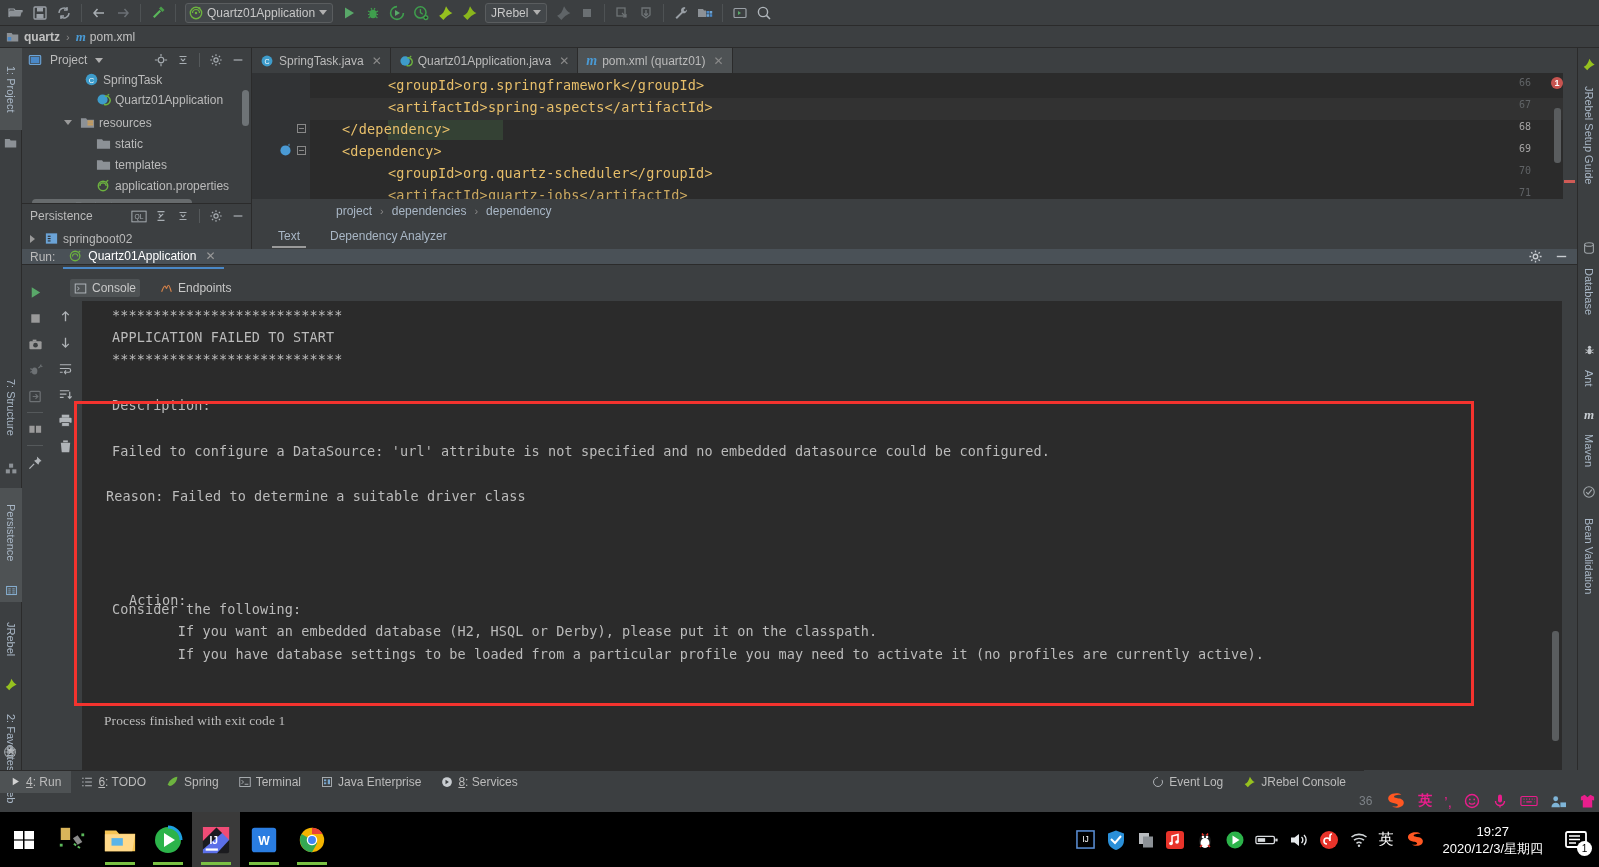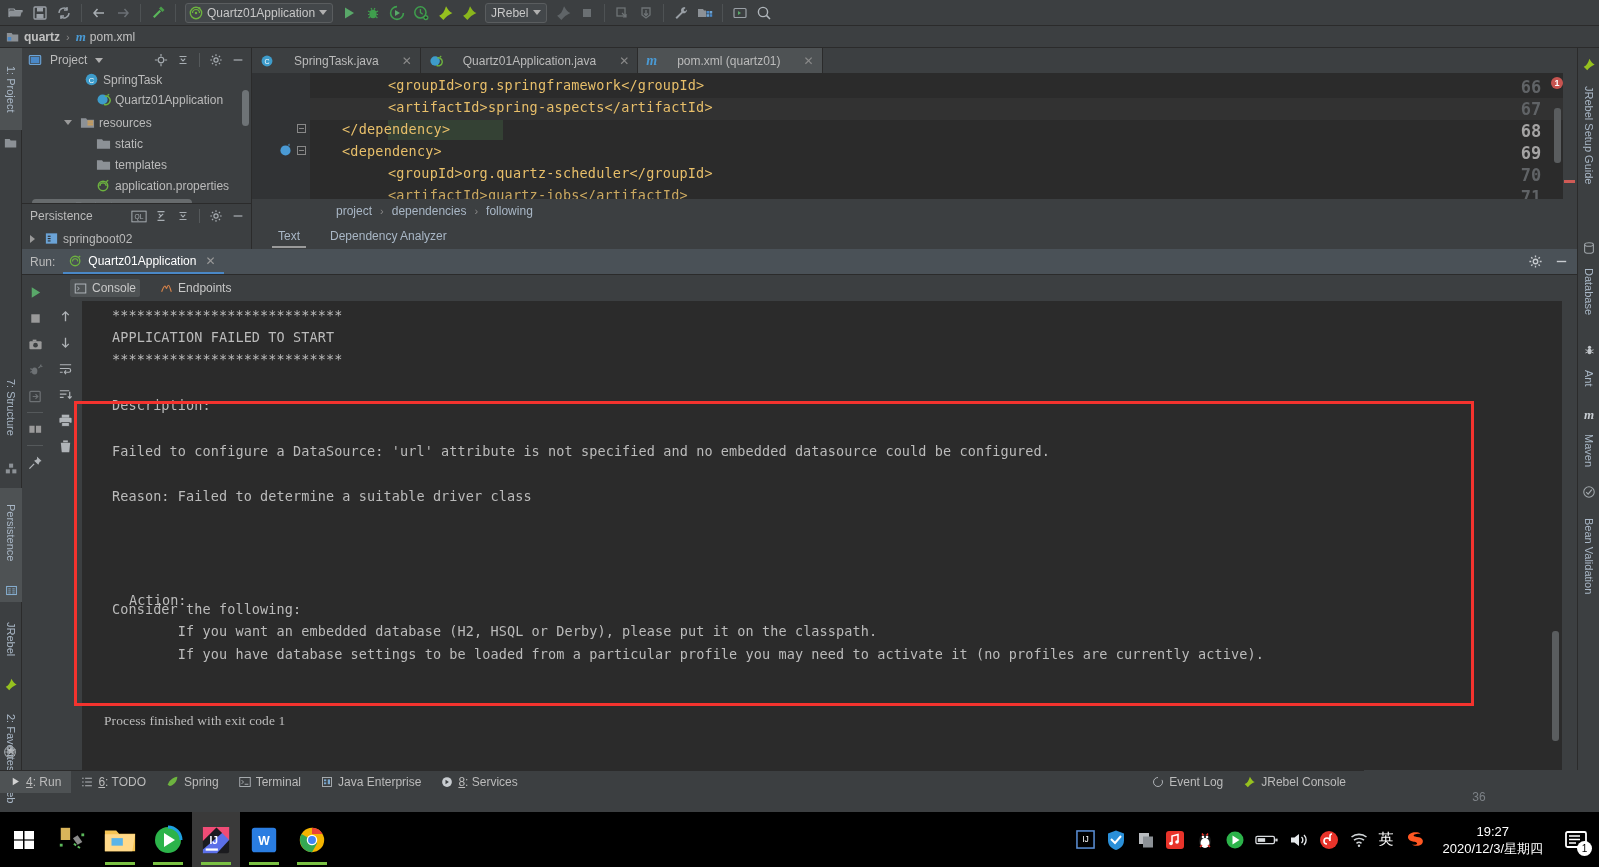--- a/index.html
+++ b/index.html
@@ -95,32 +95,32 @@
     background:#3c3f41; border-right:1px solid #2b2b2b; border-top:1px solid #2b2b2b;
   }
 
   
   .editor-area {
     position:absolute; left:252px; top:48px; width:1325px; height:200px;
     background:#2b2b2b;
   }
   .tabs { height:25px; background:#3c3f41; display:flex; align-items:stretch; }
   .etab {
-    display:flex; align-items:center; gap:20px; padding:0 8px; font-size:12px;
+    display:flex; align-items:center; gap:5px; padding:0 8px; font-size:12px;
     color:#bbbbbb; border-right:1px solid #2b2b2b; position:relative;
   }
   .etab.active { background:#4e5254; }
   .etab .x { color:#8a8a8a; font-size:12px; margin-left:3px; }
   .code-wrap { position:relative; height:150px; background:#2b2b2b; overflow:hidden; }
   .gutter {
     position:absolute; left:0; top:0; width:58px; height:150px; background:#313335;
   }
   .lnum {
-    position:absolute; right:34px; font-size:17px; color:#606366;
-    font-family:"DejaVu Sans Mono", monospace; text-align:center; width:24px;font-weight:bold;
+    position:absolute; right:34px; font-size:10px; color:#606366;
+    font-family:"DejaVu Sans Mono", monospace; text-align:left; width:24px;
   }
   .code-line {
     position:absolute; left:68px; font-size:13.5px;
     font-family:"DejaVu Sans Mono", monospace; white-space:pre;
     letter-spacing:0.2px;
   }
   .tag { color:#e8bf6a; }
   .hl-line { position:absolute; left:58px; height:22px; background:#323232; width:1267px; }
   .sel-box { position:absolute; background:#344134; }
   .crumbs {
@@ -145,21 +145,21 @@
     position:absolute; width:12px;height:12px;border-radius:50%;background:#c75450;
     color:#fff;font-size:9px;display:flex;align-items:center;justify-content:center;font-weight:bold;
   }
 
   
   .run-panel {
     position:absolute; left:22px; top:249px; width:1555px; height:521px;
     background:#3c3f41;
   }
   .run-header {
-    height:26px; background:#4a5157; display:flex; align-items:center;
+    height:16px; background:#4a5157; display:flex; align-items:center;
     padding-left:8px; border-bottom:1px solid #2b2b2b;
   }
   .run-label { font-size:12px; color:#bbb; margin-right:8px; }
   .run-tab {
     display:flex; align-items:center; gap:5px; font-size:12px; color:#ffffff;
     padding:4px 8px 5px 6px; position:relative;
   }
   .run-tab::after {
     content:''; position:absolute; left:0; bottom:-1px; width:100%; height:2px; background:#4a88c7;
   }
@@ -209,21 +209,21 @@
   
   .status-bar {
     position:absolute; left:0; top:792px; width:1599px; height:20px;
     background:#3c3f41; display:flex; align-items:center; padding-left:6px; gap:6px;
     font-size:12px; color:#bbbbbb;
   }
 
   
   .ime-bar {
     position:absolute; left:1355px; top:790px; width:244px; height:22px;
-    background:#3c3f41; display:flex; align-items:center; gap:12px; padding-left:4px;flex-direction:column;
+    background:#3c3f41; display:flex; align-items:center; gap:12px; padding-left:4px;
   }
   .ime-ic { display:flex; align-items:center; justify-content:center; }
 
   
   .taskbar {
     position:absolute; left:0; top:812px; width:1599px; height:55px;
     background:#000000; display:flex; align-items:center;
   }
   .tb-start { width:48px;height:55px;display:flex;align-items:center;justify-content:center; }
   .tb-app {
@@ -758,21 +758,21 @@
       <div class="err-badge" style="right:14px; top:4px;">1</div>
       <div class="editor-scroll-v" style="right:16px; top:35px; height:55px;"></div>
       <div class="err-stripe" style="top:107px;"></div>
     </div>
 
     <div class="crumbs">
       <span>project</span>
       <span class="nav-sep">›</span>
       <span>dependencies</span>
       <span class="nav-sep">›</span>
-      <span>following</span>
+      <span>dependency</span>
     </div>
 
     <div class="xtabs">
       <div class="xtab active">Text</div>
       <div class="xtab">Dependency Analyzer</div>
     </div>
   </div>
 
   <div class="run-panel">
     <div class="run-header">
@@ -906,21 +906,21 @@
           </svg>
       </div>
     </div>
 
     <div class="console">
       <div class="cline" style="left:30px; top:6px;">****************************</div>
       <div class="cline" style="left:30px; top:28px;">APPLICATION FAILED TO START</div>
       <div class="cline" style="left:30px; top:50px;">****************************</div>
       <div class="cline" style="left:30px; top:96px;">Description:</div>
       <div class="cline" style="left:30px; top:142px;">Failed to configure a DataSource: 'url' attribute is not specified and no embedded datasource could be configured.</div>
-      <div class="cline" style="left:30px; top:187px;">Reason: Failed to determine a suitable driver class</div>
+      <div class="cline" style="left:24px; top:187px;">Reason: Failed to determine a suitable driver class</div>
       <div class="cline" style="left:47px; top:255px;margin-top:36px;">Action:</div>
       <div class="cline" style="left:30px; top:300px;">Consider the following:</div>
       <div class="cline" style="left:30px; top:322px;">	If you want an embedded database (H2, HSQL or Derby), please put it on the classpath.</div>
       <div class="cline" style="left:30px; top:345px;">	If you have database settings to be loaded from a particular profile you may need to activate it (no profiles are currently active).</div>
       <div class="cline" style="left:22px; top:412px;font-family:Liberation Serif, serif;">Process finished with exit code 1</div>
 
       <div class="console-scroll" style="top:330px; height:110px;"></div>
     </div>
 
     <div class="redbox" style="left:52px; top:152px; width:1400px; height:305px;"></div>

